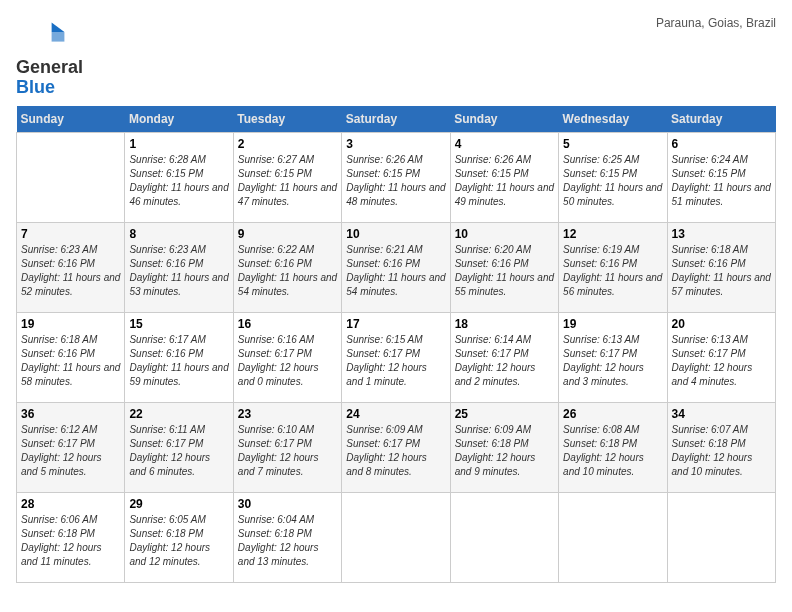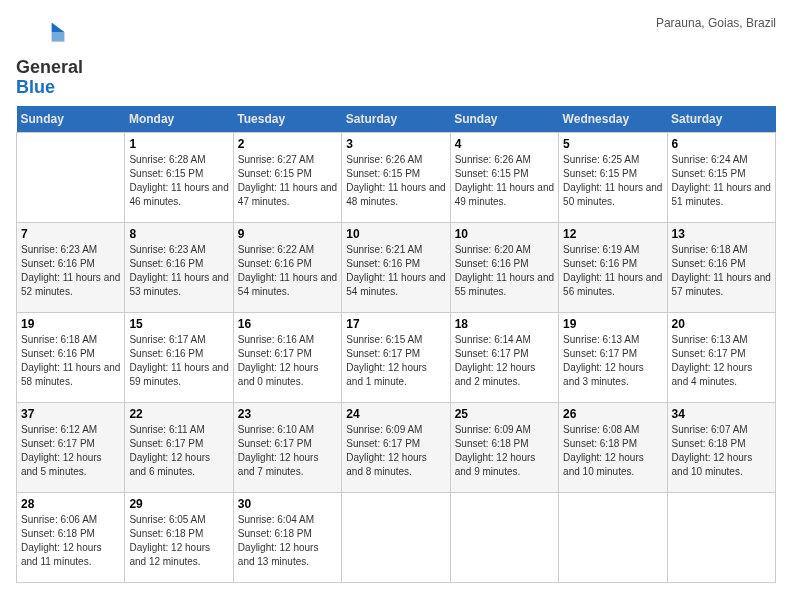--- a/index.html
+++ b/index.html
@@ -70,20 +70,21 @@
     .day-num {
       font-weight: bold;
       font-size: 12px;
       margin-bottom: 2px;
       display: block;
     }
     .day-info {
       font-size: 10px;
       color: #333;
       line-height: 1.4;
+      font-style: italic;
     }
     .empty-cell {
       background: #f9f9f9;
     }
     .row-shaded td {
       background: #f5f5f5;
     }
     .row-white td {
       background: #fff;
     }
@@ -202,21 +203,21 @@
           <span class="day-num">19</span>
           <div class="day-info">Sunrise: 6:13 AM<br>Sunset: 6:17 PM<br>Daylight: 12 hours and 3 minutes.</div>
         </td>
         <td>
           <span class="day-num">20</span>
           <div class="day-info">Sunrise: 6:13 AM<br>Sunset: 6:17 PM<br>Daylight: 12 hours and 4 minutes.</div>
         </td>
       </tr>
       <tr class="row-shaded">
         <td>
-          <span class="day-num">37</span>
+          <span class="day-num">36</span>
           <div class="day-info">Sunrise: 6:12 AM<br>Sunset: 6:17 PM<br>Daylight: 12 hours and 5 minutes.</div>
         </td>
         <td>
           <span class="day-num">22</span>
           <div class="day-info">Sunrise: 6:11 AM<br>Sunset: 6:17 PM<br>Daylight: 12 hours and 6 minutes.</div>
         </td>
         <td>
           <span class="day-num">23</span>
           <div class="day-info">Sunrise: 6:10 AM<br>Sunset: 6:17 PM<br>Daylight: 12 hours and 7 minutes.</div>
         </td>

